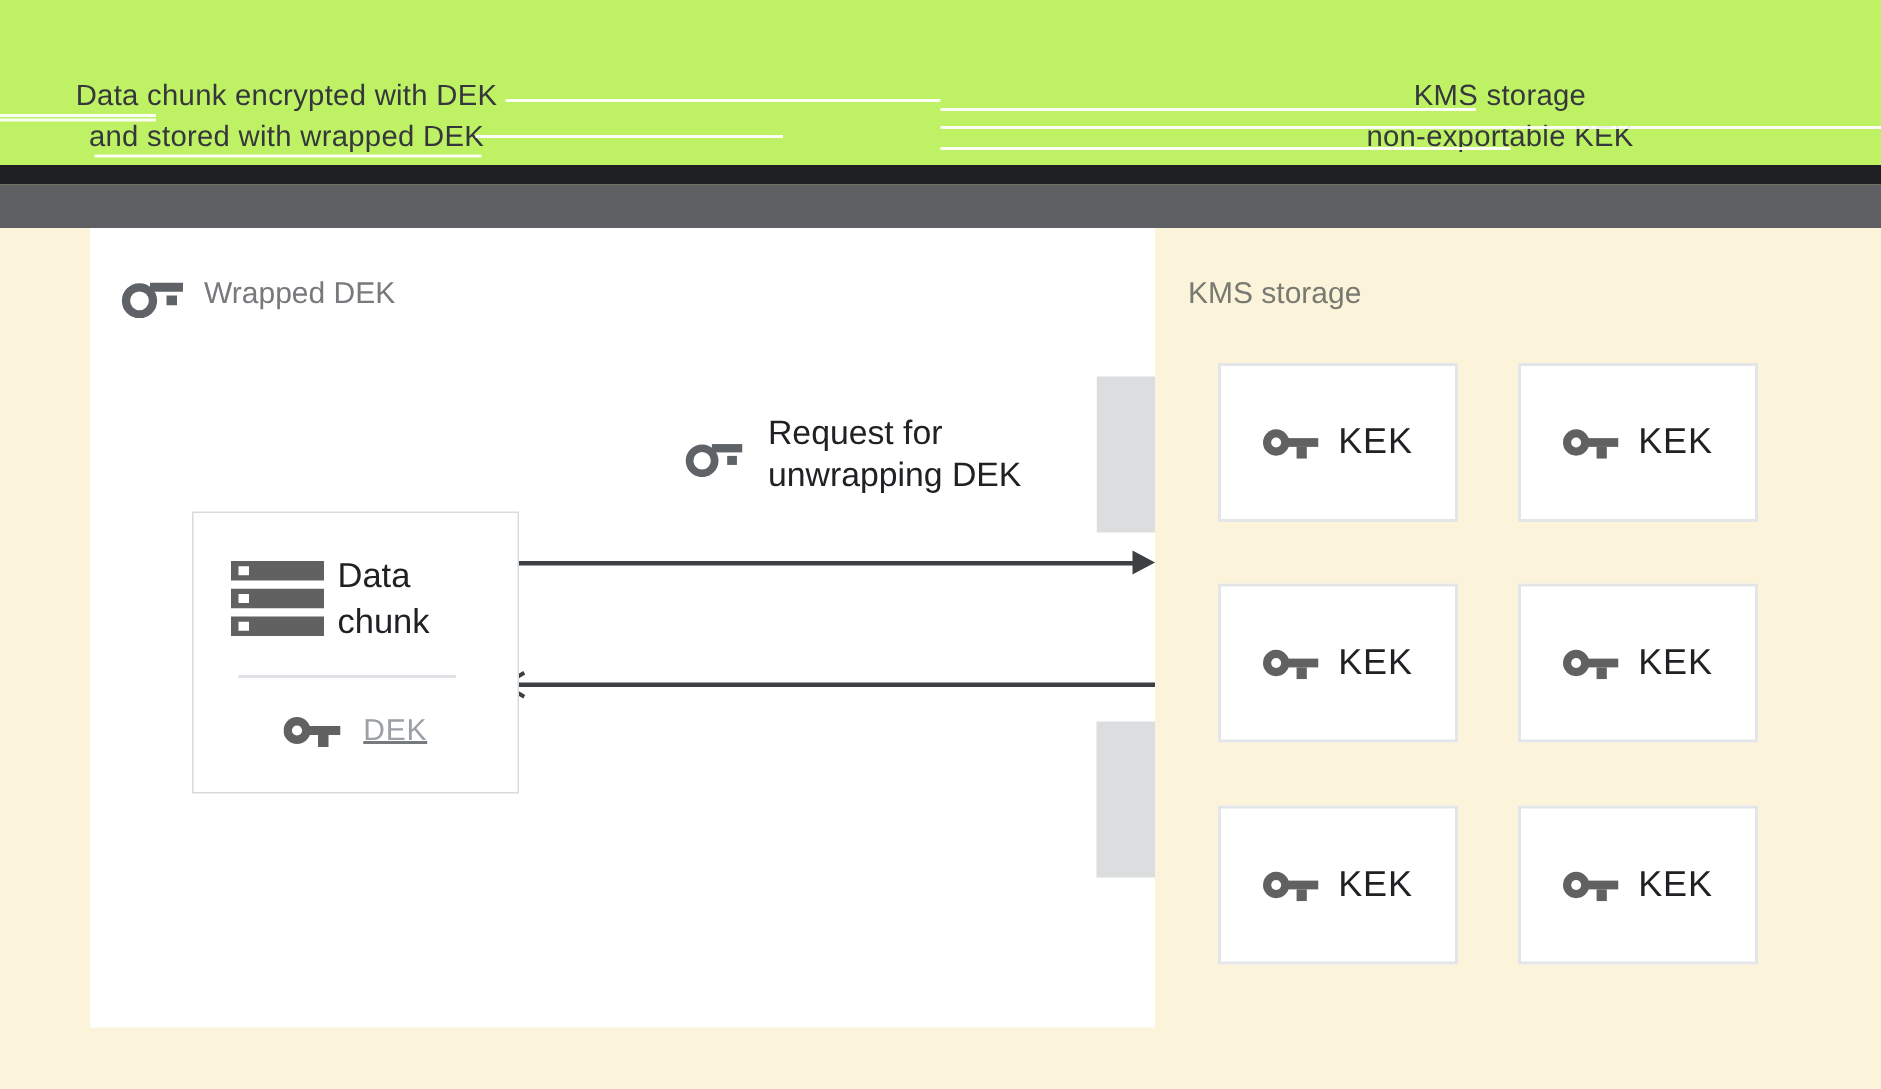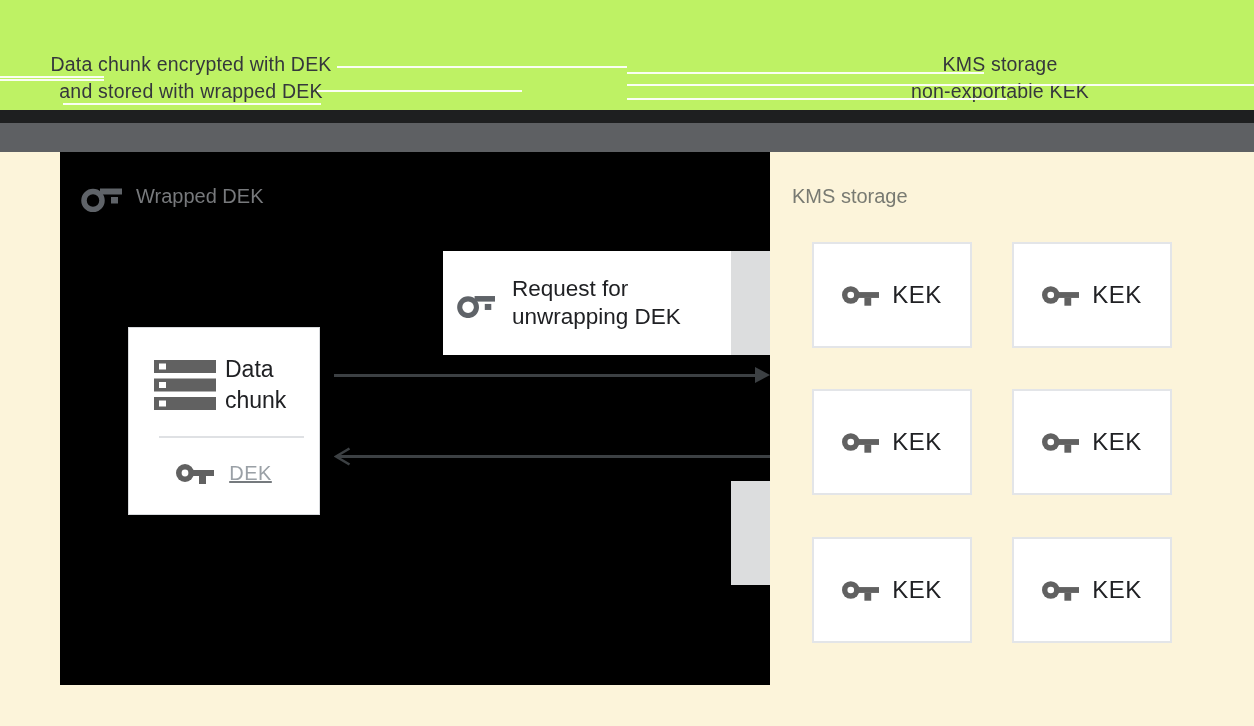--- a/index.html
+++ b/index.html
@@ -20,25 +20,25 @@
   .hl2 { top:72px;  left:627px; width:357px; }
   .hl3 { top:76px;  left:0;     width:104px; }
   .hl4 { top:79px;  left:0;     width:104px; }
   .hl5 { top:84px;  left:627px; width:627px; }
   .hl6 { top:90px;  left:317px; width:205px; }
   .hl7 { top:98px;  left:627px; width:380px; }
   .hl8 { top:103px; left:63px;  width:258px; }
   .graybar { position:absolute; left:0; top:123px; width:1254px; height:29px; background:#5e6063; }
 
   
-  .panel { position:absolute; left:60px; top:152px; width:710px; height:533px; background:#000000; }
+  .panel { position:absolute; left:60px; top:152px; width:710px; height:533px; background:#ffffff; }
   .panel-label { position:absolute; left:20px; top:26px; height:36px; display:flex; align-items:center; gap:14px; color:#77797c; font-size:20px; }
   .icon { flex:0 0 auto; display:block; }
 
-  .dc-box { position:absolute; left:68px; top:175px; width:192px; height:188px; background:#fff; border:1px solid #d8dadd; box-sizing:border-box; }
+  .dc-box { position:absolute; left:68px; top:189px; width:218px; height:188px; background:#fff; border:1px solid #d8dadd; box-sizing:border-box; }
   .dc-top { position:absolute; left:25px; top:26px; display:flex; align-items:center; gap:9px; color:#616161; }
   .dc-title { font-size:23px; line-height:31px; color:#202124; }
   .dc-divider { position:absolute; left:30px; top:108px; width:145px; height:2px; background:#dfe1e4; }
   .dc-dek { position:absolute; left:0; top:133px; width:100%; display:flex; justify-content:center; align-items:center; gap:15px; color:#757a7e;text-decoration:underline; }
   .dek-text { font-size:20px; color:#9aa0a6; letter-spacing:.5px; }
 
   .msg-box { position:absolute; width:288px; height:104px; background:#fff; display:flex; align-items:center; padding-left:13px; box-sizing:border-box; gap:17px; color:#5f6368; }
   .msg-box.req { left:383px; top:99px; }
   .msg-box.ret { left:383px; top:329px; }
   .msg-strip { position:absolute; left:671px; width:39px; height:104px; background:#dcddde; }

